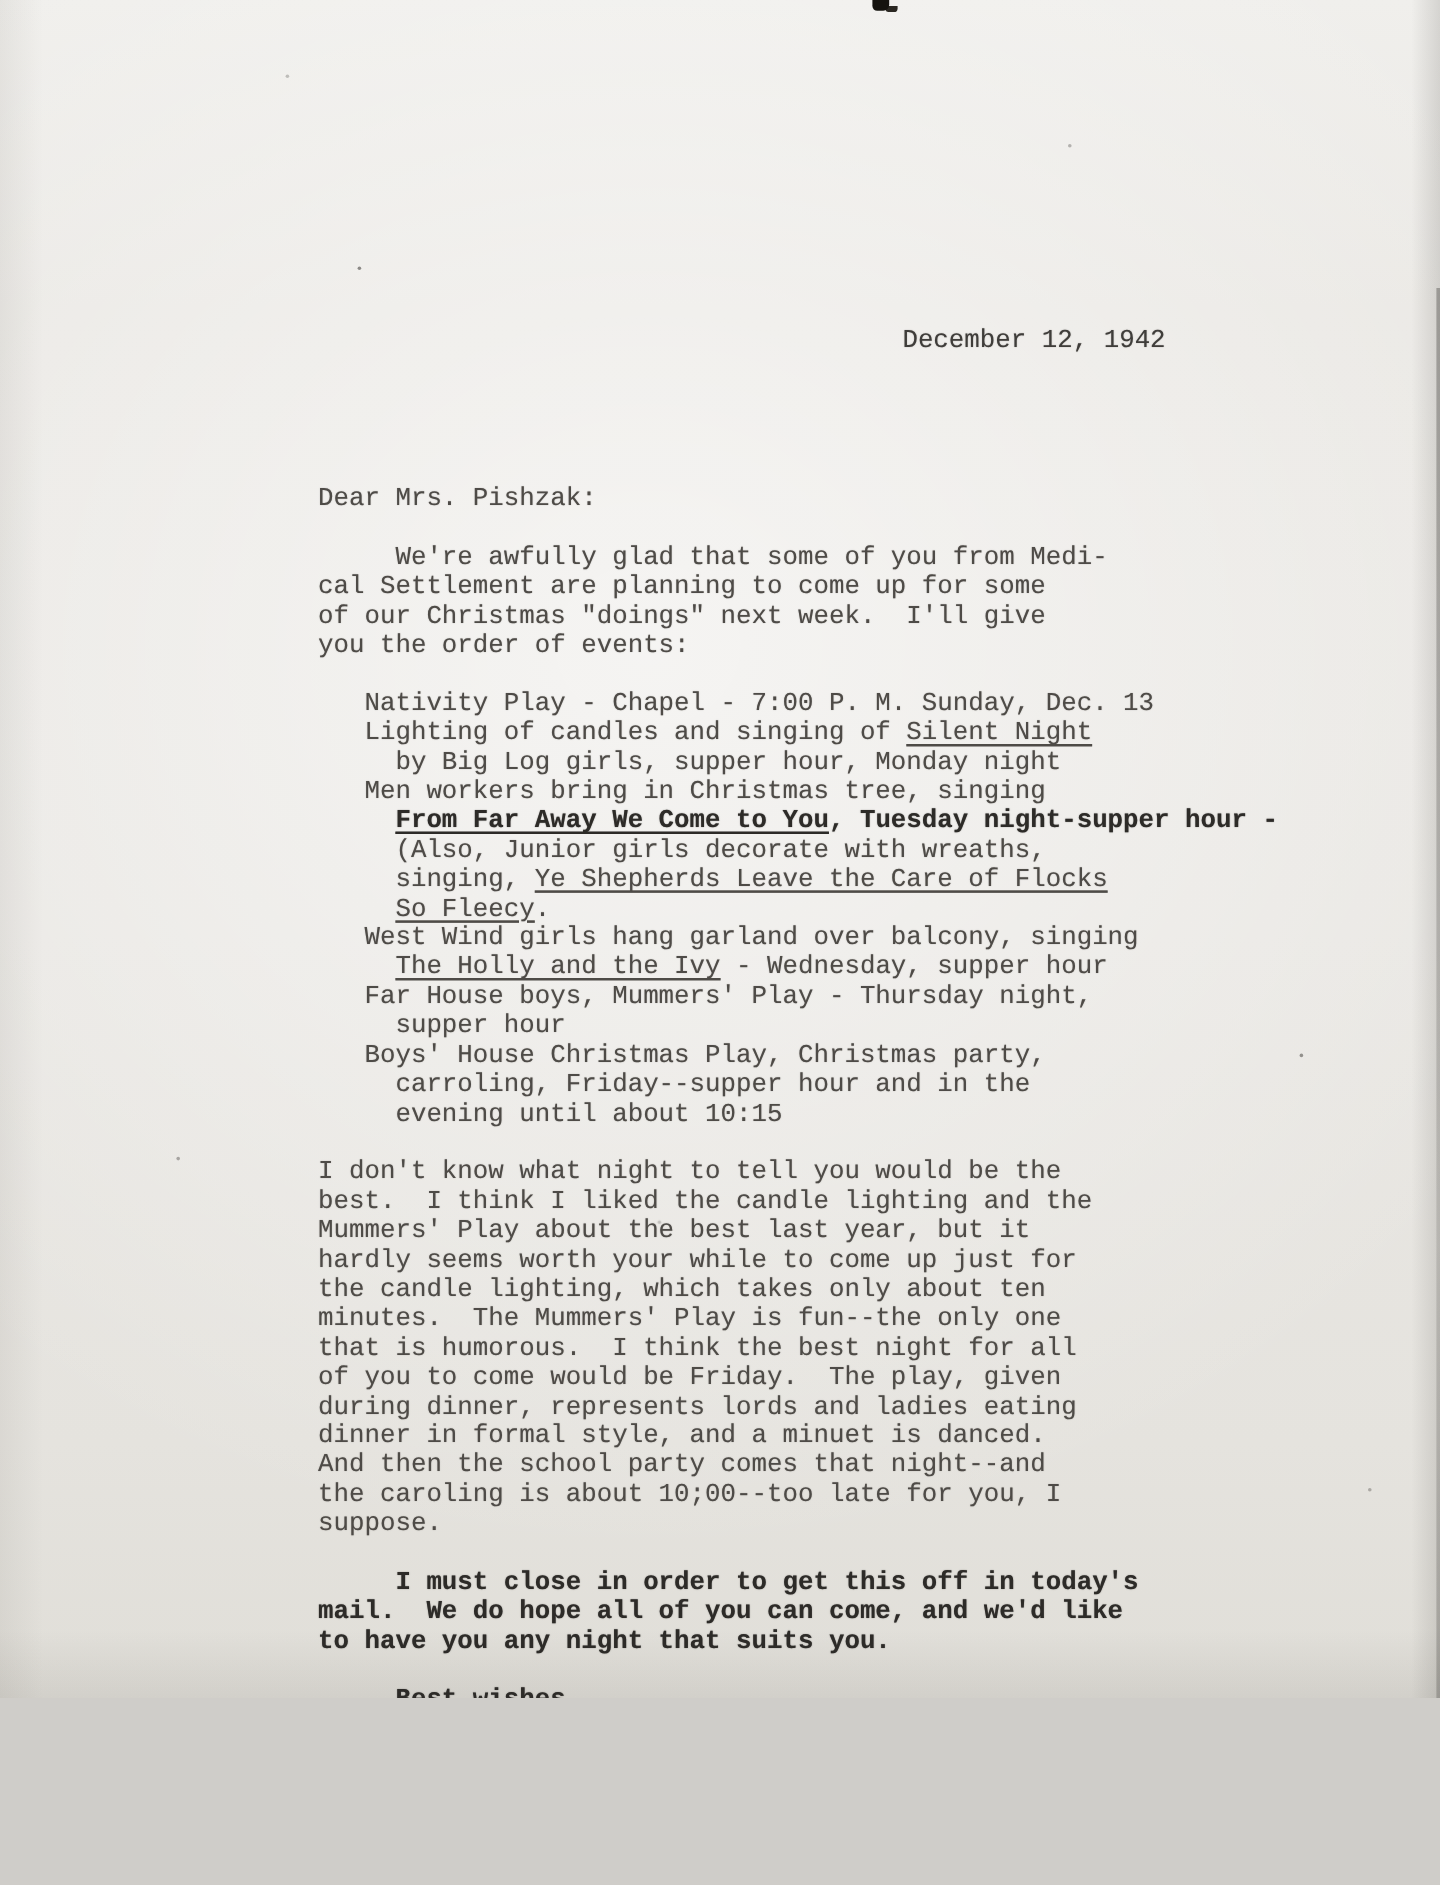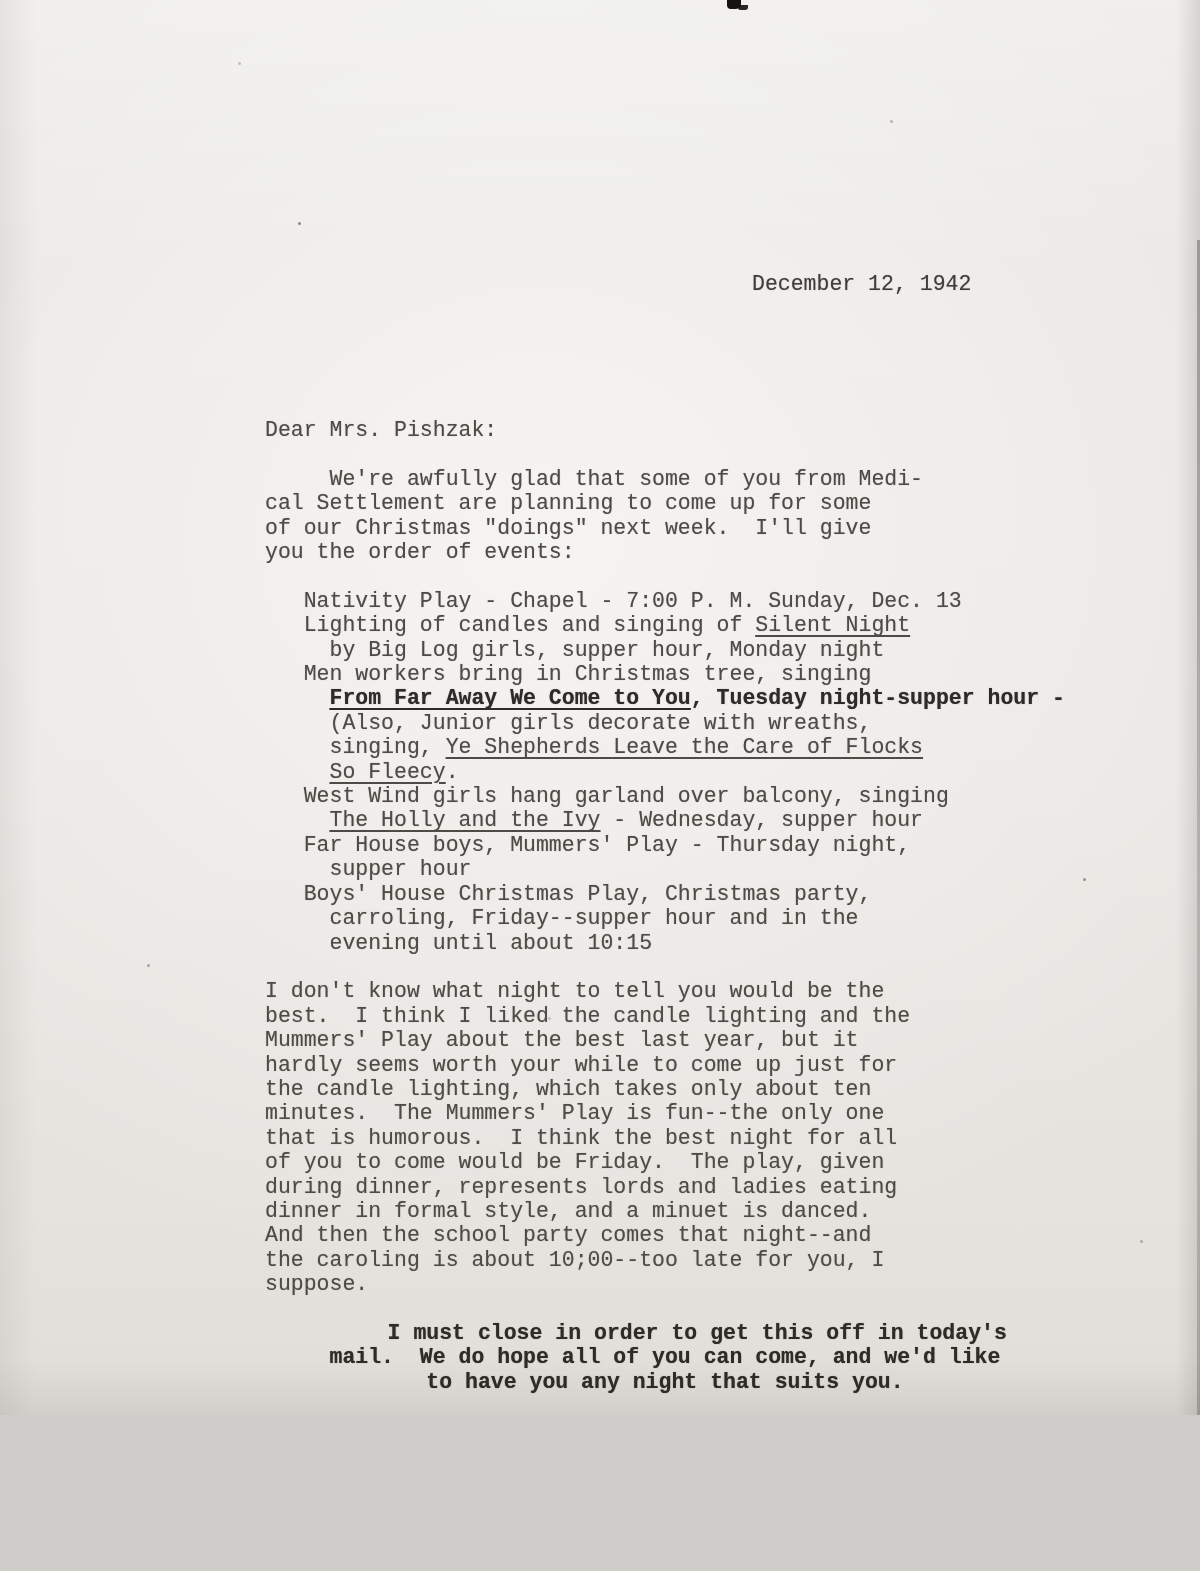--- a/index.html
+++ b/index.html
@@ -35,34 +35,33 @@
     top: 272px;
     font-size: 21.5px;
     line-height: 24.4px;
     color: #3f3d3a;
     text-shadow: 0 0 1px rgba(64,60,56,0.45);
     white-space: pre;
   }
   .letter-body {
     position: absolute;
     left: 265px;
-    top: 418px;
+    top: 404px;
     font-size: 21.5px;
     line-height: 24.4px;
     color: #4e4b47;
     text-shadow: 0 0 1px rgba(70,66,60,0.40);
     white-space: pre;
   }
   .paragraph { margin-bottom: 24.4px; }
   .line { min-height: 24.4px; }
   .line.bold {
     font-weight: bold;
     color: #2d2b28;
     text-shadow: 0 0 1px rgba(30,28,25,0.55);
-    text-align: center;
   }
   .underline {
     text-decoration: underline;
     text-underline-offset: 4px;
     text-decoration-thickness: 1.5px;
     margin-top: 40px;
   }
   .watermark {
     position: absolute;
     left: 50px;

